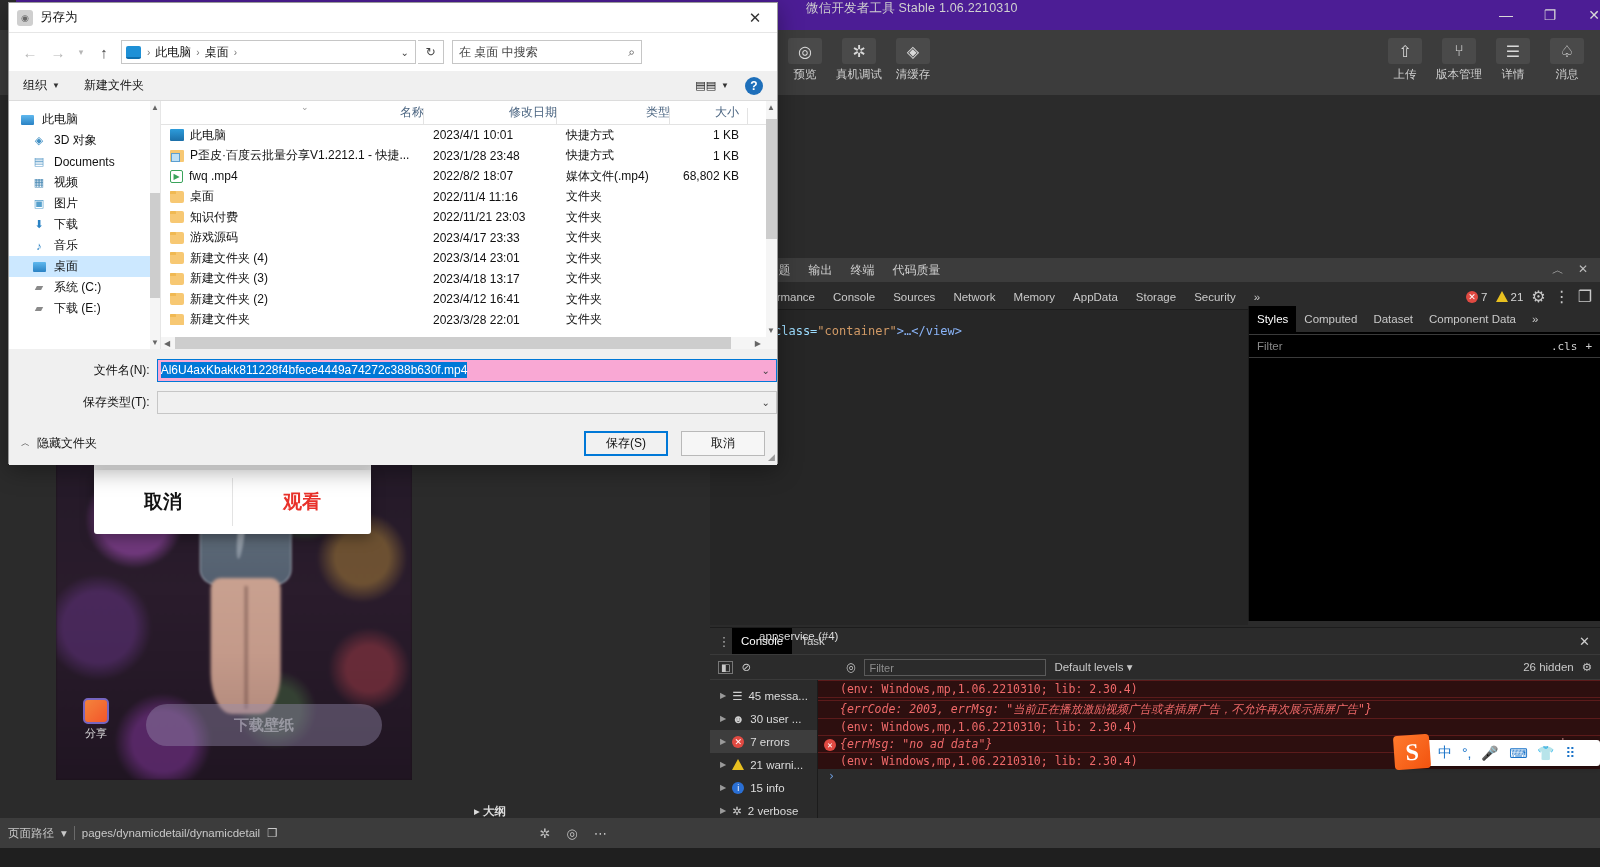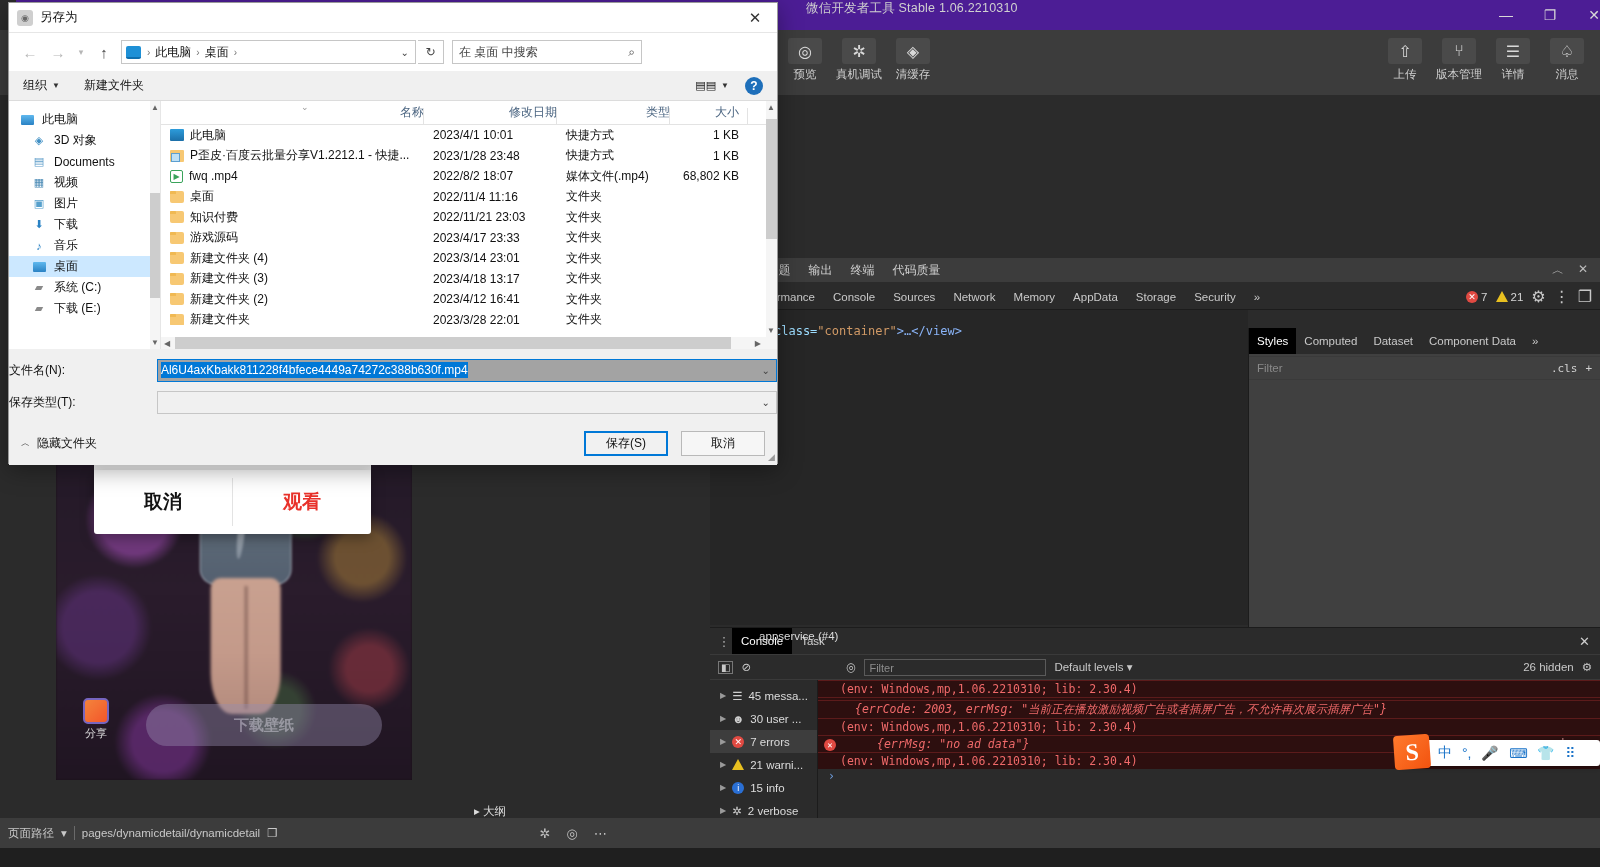--- a/index.html
+++ b/index.html
@@ -73,22 +73,22 @@
   .elements-pane {
     position: absolute; left: 710px; top: 310px; width: 538px; height: 315px;
     background: #262626; overflow: hidden;
   }
   .el-line { font-family: "DejaVu Sans Mono","Liberation Mono",monospace; font-size: 12px;
              color: #9cdcfe; padding: 14px 0 0 64px; white-space: nowrap; }
   .el-line .attr { color: #d19a66; }
   .el-line .tag { color: #8ab4f8; }
 
   .styles-pane {
-    position: absolute; left: 1248px; top: 328px; width: 352px; height: 315px;
-    background: #404040; border-left: 1px solid #1c1c1c;
+    position: absolute; left: 1248px; top: 306px; width: 352px; height: 315px;
+    background: #000000; border-left: 1px solid #1c1c1c;
   }
   .styles-tabs { display: flex; align-items: center; height: 26px; background: #2b2b2b; }
   .st-tab { font-size: 11.5px; color: #c9c9c9; padding: 0 8px; line-height: 26px; }
   .st-tab.active { background: #000; color: #fff; }
   .st-filter {
     height: 24px; margin: 2px 0 0 0; display: flex; align-items: center;
     border-top: 1px solid #3a3a3a; border-bottom: 1px solid #3a3a3a;
     padding: 0 8px; font-size: 11.5px; color: #8a8a8a;
   }
   .st-filter .right { margin-left: auto; display: flex; gap: 8px; align-items: flex-end; color: #d0d0d0;
@@ -116,21 +116,21 @@
   .console-body { display: flex; height: 144px; }
   .console-sidebar { width: 108px; background: #2b2b2b; border-right: 1px solid #1c1c1c; padding-top: 4px; }
   .cs-item { display: flex; align-items: center; gap: 6px; height: 23px; padding-left: 10px;
              font-size: 11.5px; color: #dcdcdc; }
   .cs-item.sel { background: #3d3d3d; }
   .cs-item .arr { color: #9a9a9a; font-size: 8px; }
   .console-log { flex: 1; overflow: hidden; font-family: "DejaVu Sans Mono","Liberation Mono",monospace; font-size: 11.5px; }
   .log-row { padding: 1px 6px 1px 22px; position: relative; white-space: nowrap; }
   .log-row.err { background: #2d0f0f; border-top: 1px solid #5c1b1b; color: #f06a6a; }
   .log-row .src { position: absolute; right: 8px; color: #c98a8a; text-decoration: underline; }
-  .log-ital { font-style: italic; padding-left: 37px; }
+  .log-ital { font-style: italic; }
   .prompt { color: #6f9fe0; padding-left: 10px; }
 
   
   .status-bar {
     position: absolute; left: 0; top: 818px; width: 1600px; height: 30px;
     background: #3c3c3c; display: flex; align-items: center; color: #c8c8c8; font-size: 11.5px;
   }
   .sb-left { display: flex; align-items: center; gap: 7px; padding-left: 8px; }
   .sb-div { width: 1px; height: 14px; background: #6a6a6a; }
   .sb-icons { display: flex; gap: 16px; margin-left: 262px; color: #c0c0c0; font-size: 13px; }
@@ -315,23 +315,23 @@
   .shortcut-ico:after { content:""; position:absolute; left:1px; bottom:0; width:7px;height:7px;
                         background:#bfe0f5; border:1px solid #5d9fd0; }
   .list-vscroll { position:absolute; right:0; top:0; width: 11px; height: 248px; background:#f5f5f5; }
   .list-vthumb { position:absolute; right:0; top: 18px; width:11px; height: 120px; background:#cdcdcd; }
   .list-hscroll { position:absolute; left:0; bottom:0; height: 12px; width: 100%; background:#f5f5f5; }
   .list-hthumb { position:absolute; left:14px; bottom:0; height:12px; width: 556px; background:#cdcdcd; }
   .hs-arr { position:absolute; bottom:1px; font-size:8px; color:#666; }
 
   .sa-fields { background: #f0f0f0; padding: 8px 0 0 0; }
   .fld-row { display:flex; align-items:center; height: 26px; margin-bottom: 6px; }
-  .fld-label { width: 151px; text-align: left; padding-right: 20px; font-size: 12px; color:#111; }
+  .fld-label { width: 151px; text-align: right; padding-right: 7px; font-size: 12px; color:#111; }
   .fld-ctrl {
-    width: 635px; height: 23px; background:#a3a3a3; border: 1px solid #0078d7;
+    width: 635px; height: 23px; background:#f9a8d4; border: 1px solid #0078d7;
     display:flex; align-items:center; padding: 0 3px; font-size: 12px;
   }
   .fld-ctrl.ro { border-color:#c6c6c6; background:#f0f0f0; color:#222; }
   .fld-val.sel { background:#0078d7; color:#fff; padding: 1px 0; }
   .fld-caret { margin-left:auto; color:#444; font-size: 10px; padding-right: 3px; }
 
   .sa-footer { display:flex; align-items:center; height: 44px; padding: 0 12px; background:#f0f0f0; }
   .hide-folders { display:flex; align-items:center; gap:7px; font-size:12px; color:#111; }
   .hf-caret { font-size:9px; color:#333; }
   .btns { margin-left:auto; display:flex; gap: 13px; }
@@ -550,21 +550,21 @@
             <span>(env: Windows,mp,1.06.2210310; lib: 2.30.4)</span>
           </div>
           <div class="prompt">›</div>
         </div>
       </div>
     </div>
 
     <div class="outline-col">
       <div style="padding:4px 0 0 8px;">
         <span>▸</span>
-        <span style="font-weight:normal">大纲</span>
+        <span style="font-weight:bold">大纲</span>
       </div>
       <div style="padding:7px 0 0 8px; display:flex; gap:12px; align-items:center;">
         <span>⊗ <span>0</span></span>
         <span>⚠ <span>0</span></span>
       </div>
     </div>
 
     <div class="status-bar">
       <div class="sb-left">
         <span>页面路径</span>

